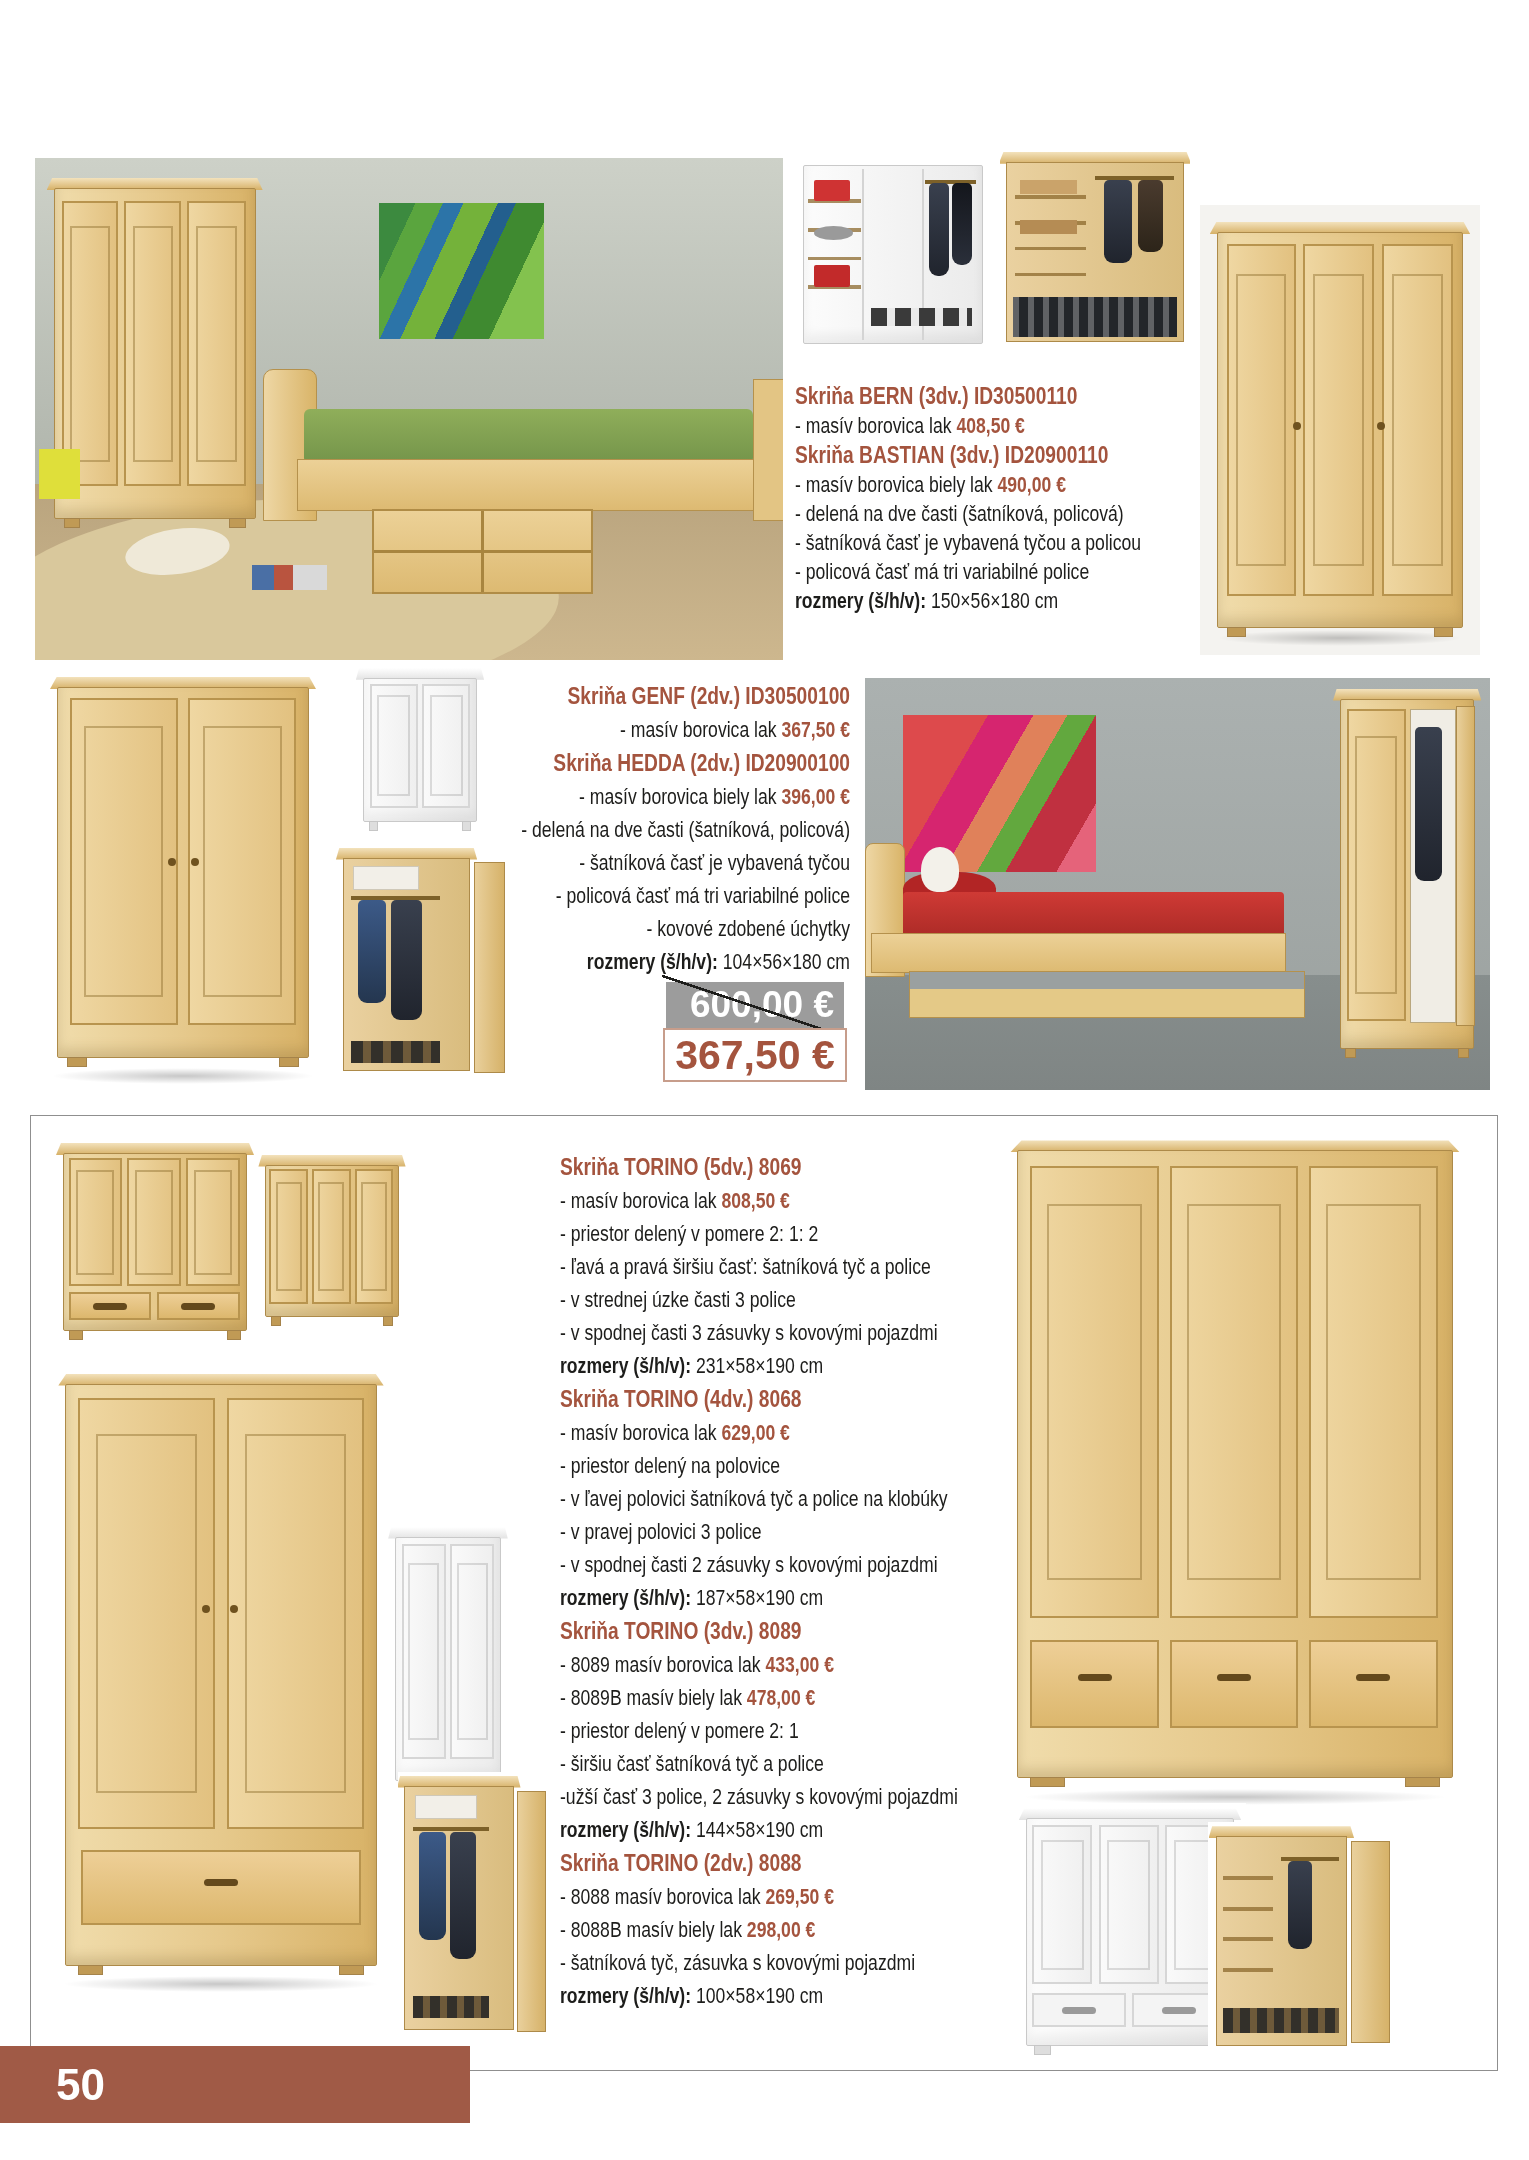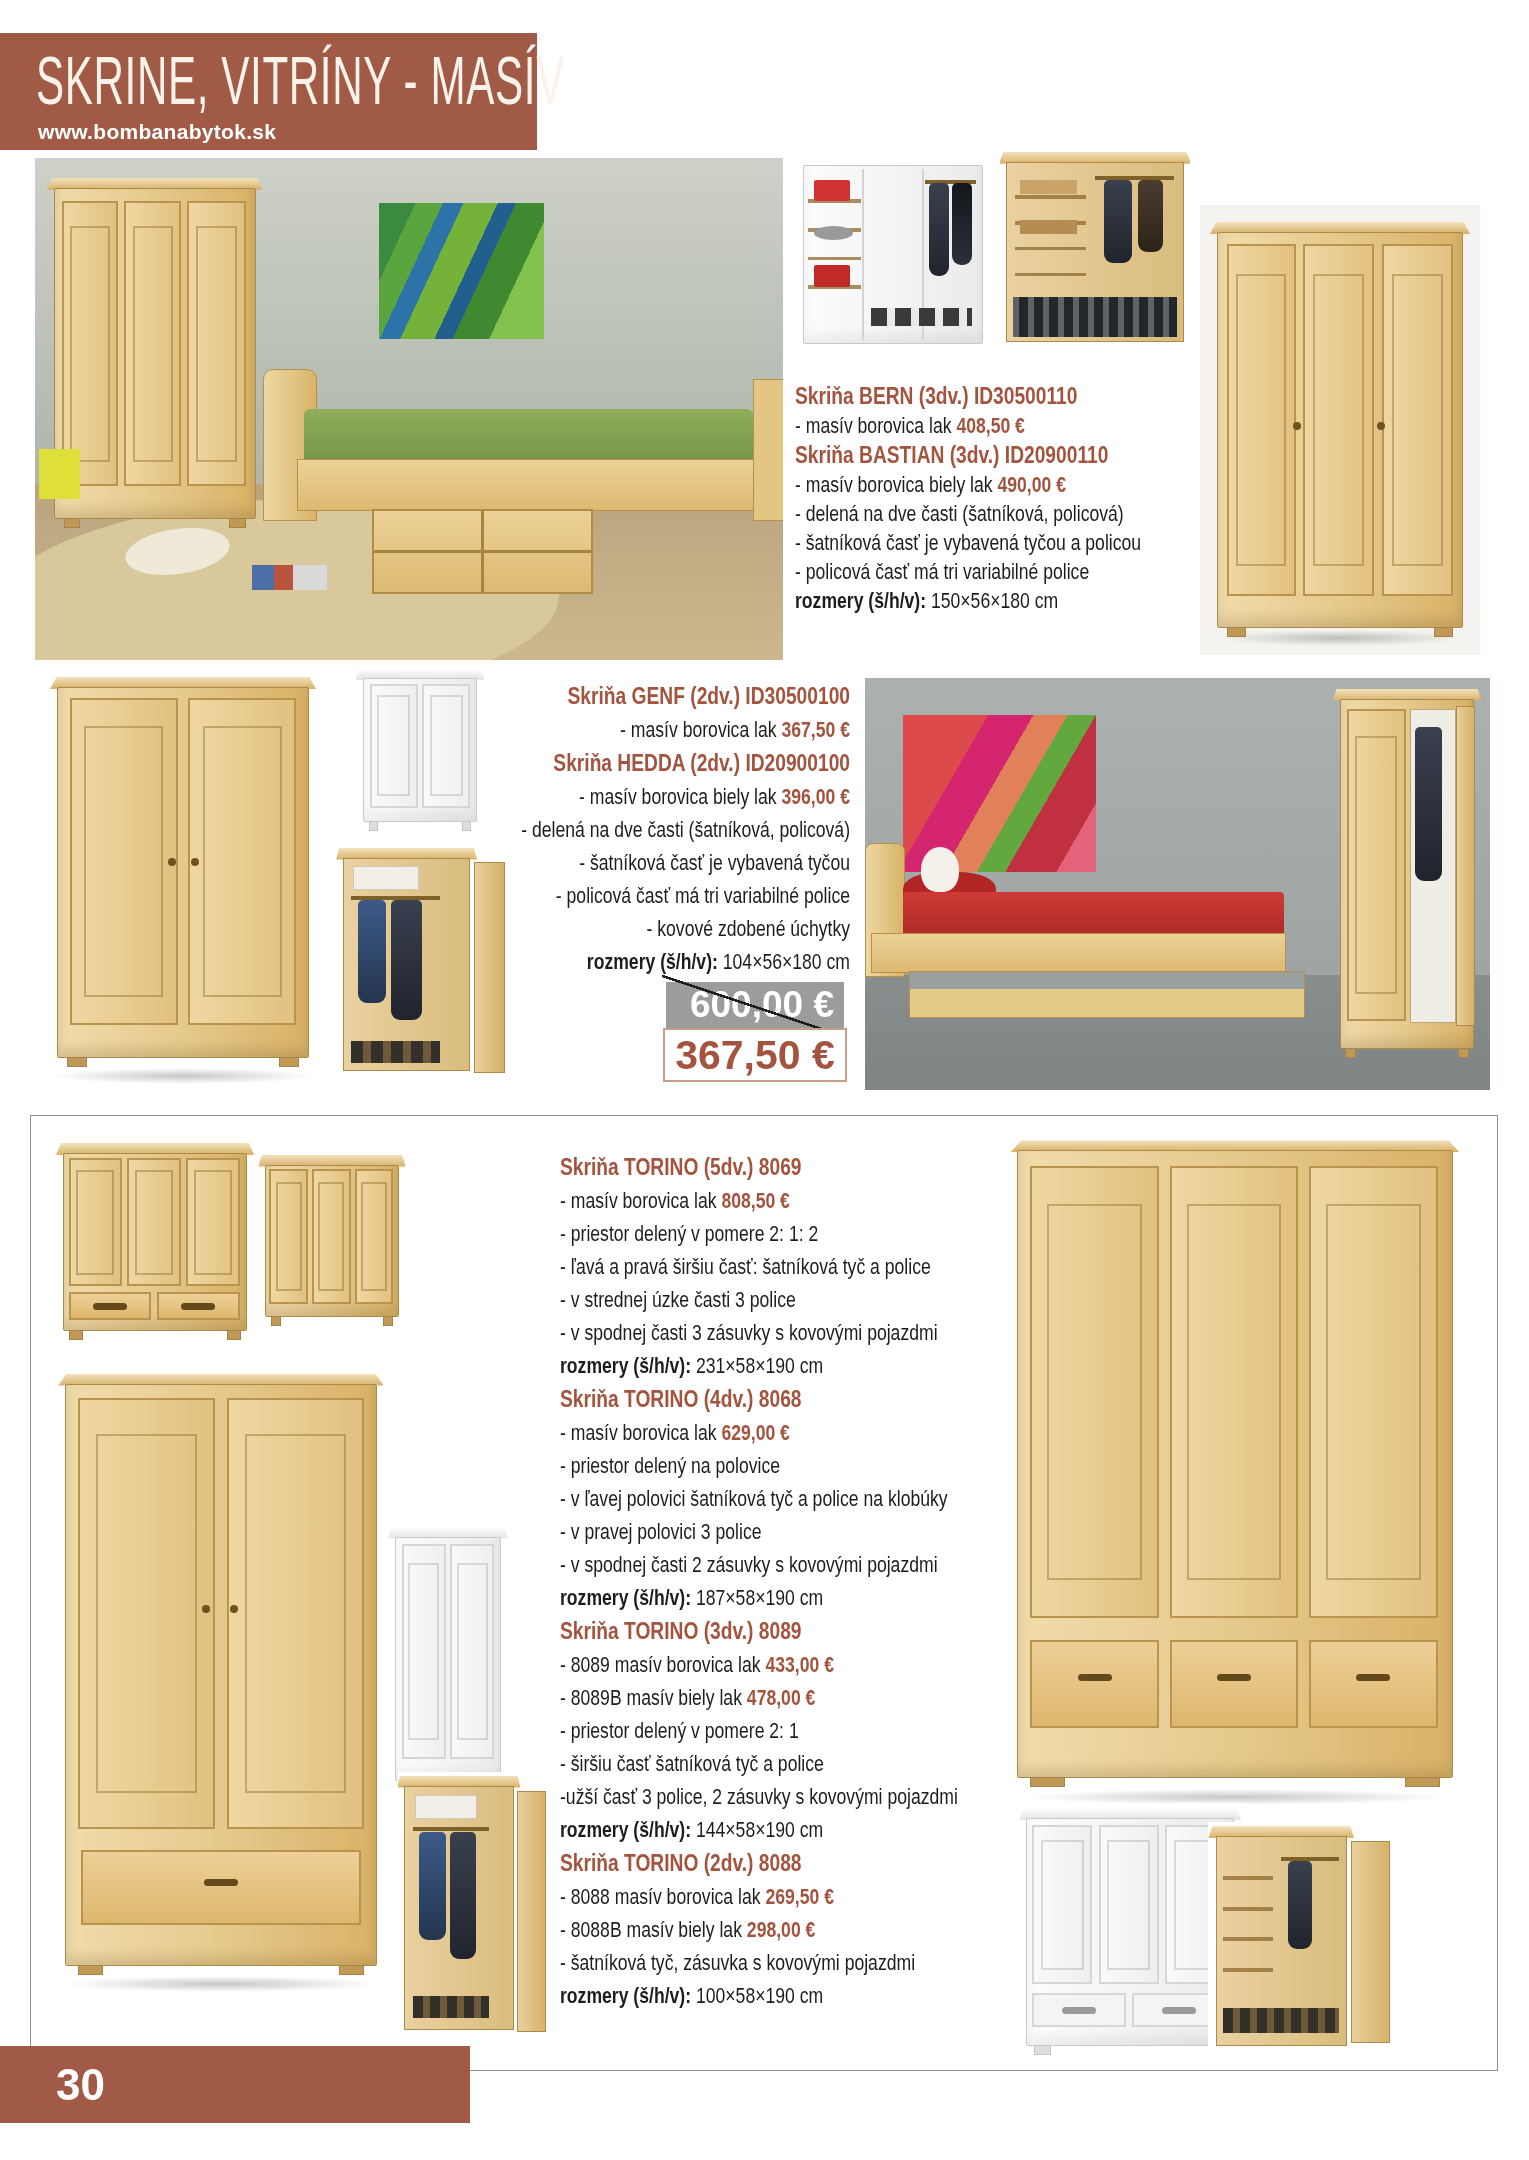--- a/index.html
+++ b/index.html
@@ -68,24 +68,20 @@
   .wht .dor::before{border-color:rgba(0,0,0,.12);}
   .wht .dwr{border-color:#d6d6d6;background:#f4f4f4;}
   .wht .dwr::before{background:#9a9a9a;}
   .wht .ft{background:#dedede;border-color:#c6c6c6;}
 </style>
 </head>
 <body>
 
 <div class="page">
 
-  <div class="banner">
-    <h1>SKRINE, VITRÍNY - MASÍV</h1>
-    <div class="site">www.bombanabytok.sk</div>
-  </div>
 
   <div class="photo" style="left:35px;top:158px;width:748px;height:502px">
     <div class="abs" style="inset:0;background:linear-gradient(180deg,#cdd1c8,#b2b7ae 60%,#a9aea6)"></div>
     <div class="abs" style="left:0;right:0;bottom:0;height:35%;background:linear-gradient(180deg,#b9a47e,#cdb78e)"></div>
     <div class="abs" style="left:-6%;bottom:-8%;width:76%;height:40%;background:#d9c89c;border-radius:45% 55% 40% 50%;transform:rotate(-5deg)"></div>
     <div class="abs" style="left:46%;top:9%;width:22%;height:27%;background:linear-gradient(115deg,#3c8a3f 0 16%,#5aa53e 16% 28%,#2c74a8 28% 37%,#74b23a 37% 52%,#235f8e 52% 60%,#3f8a30 60% 76%,#83c24e 76%)"></div>
     <div class="wd" style="left:2.5%;top:6%;width:27%;height:66%">
       <div class="crn"></div>
       <div class="bdy"></div>
       <div class="dor" style="left:4%;top:4%;width:28%;height:86%"></div>
@@ -371,15 +367,15 @@
       <div class="pline"><span class="ptext">-užší časť 3 police, 2 zásuvky s kovovými pojazdmi</span></div>
       <div class="pline"><span class="pbold">rozmery (š/h/v):</span><span class="ptext"> 144×58×190 cm</span></div>
       <div class="pline"><span class="ptitle">Skriňa TORINO (2dv.) 8088</span></div>
       <div class="pline"><span class="ptext">- 8088 masív borovica lak </span><span class="pprice">269,50 €</span></div>
       <div class="pline"><span class="ptext">- 8088B masív biely lak </span><span class="pprice">298,00 €</span></div>
       <div class="pline"><span class="ptext">- šatníková tyč, zásuvka s kovovými pojazdmi</span></div>
       <div class="pline"><span class="pbold">rozmery (š/h/v):</span><span class="ptext"> 100×58×190 cm</span></div>
     </div>
 
   <div class="footbar"></div>
-  <div class="pagenum">30</div>
+  <div class="pagenum">50</div>
 
 </div>
 
 </body></html>

